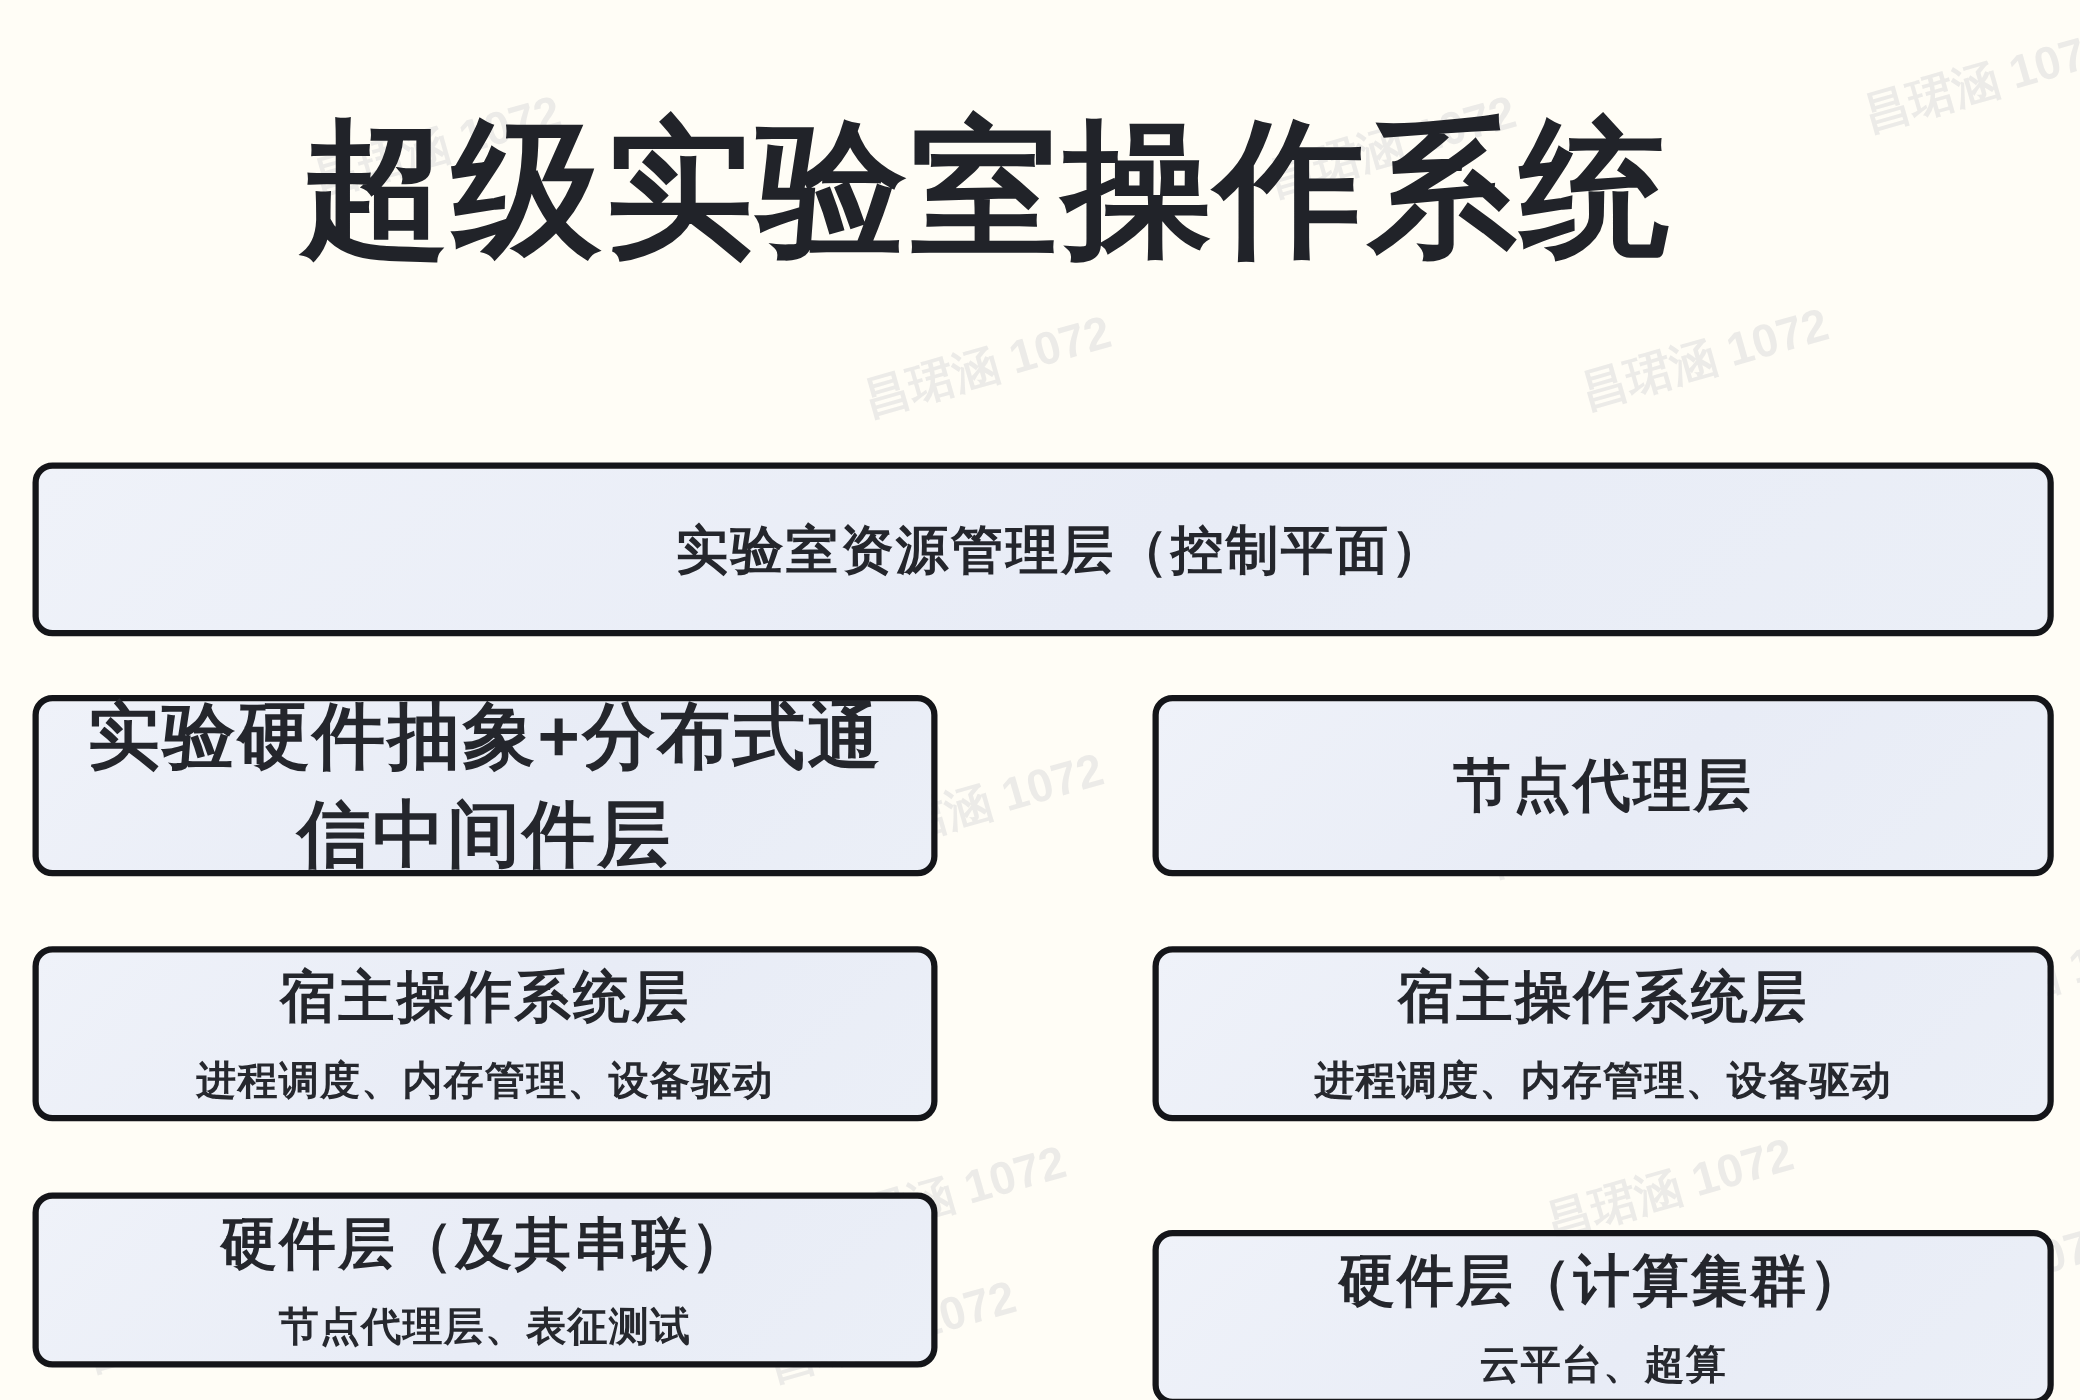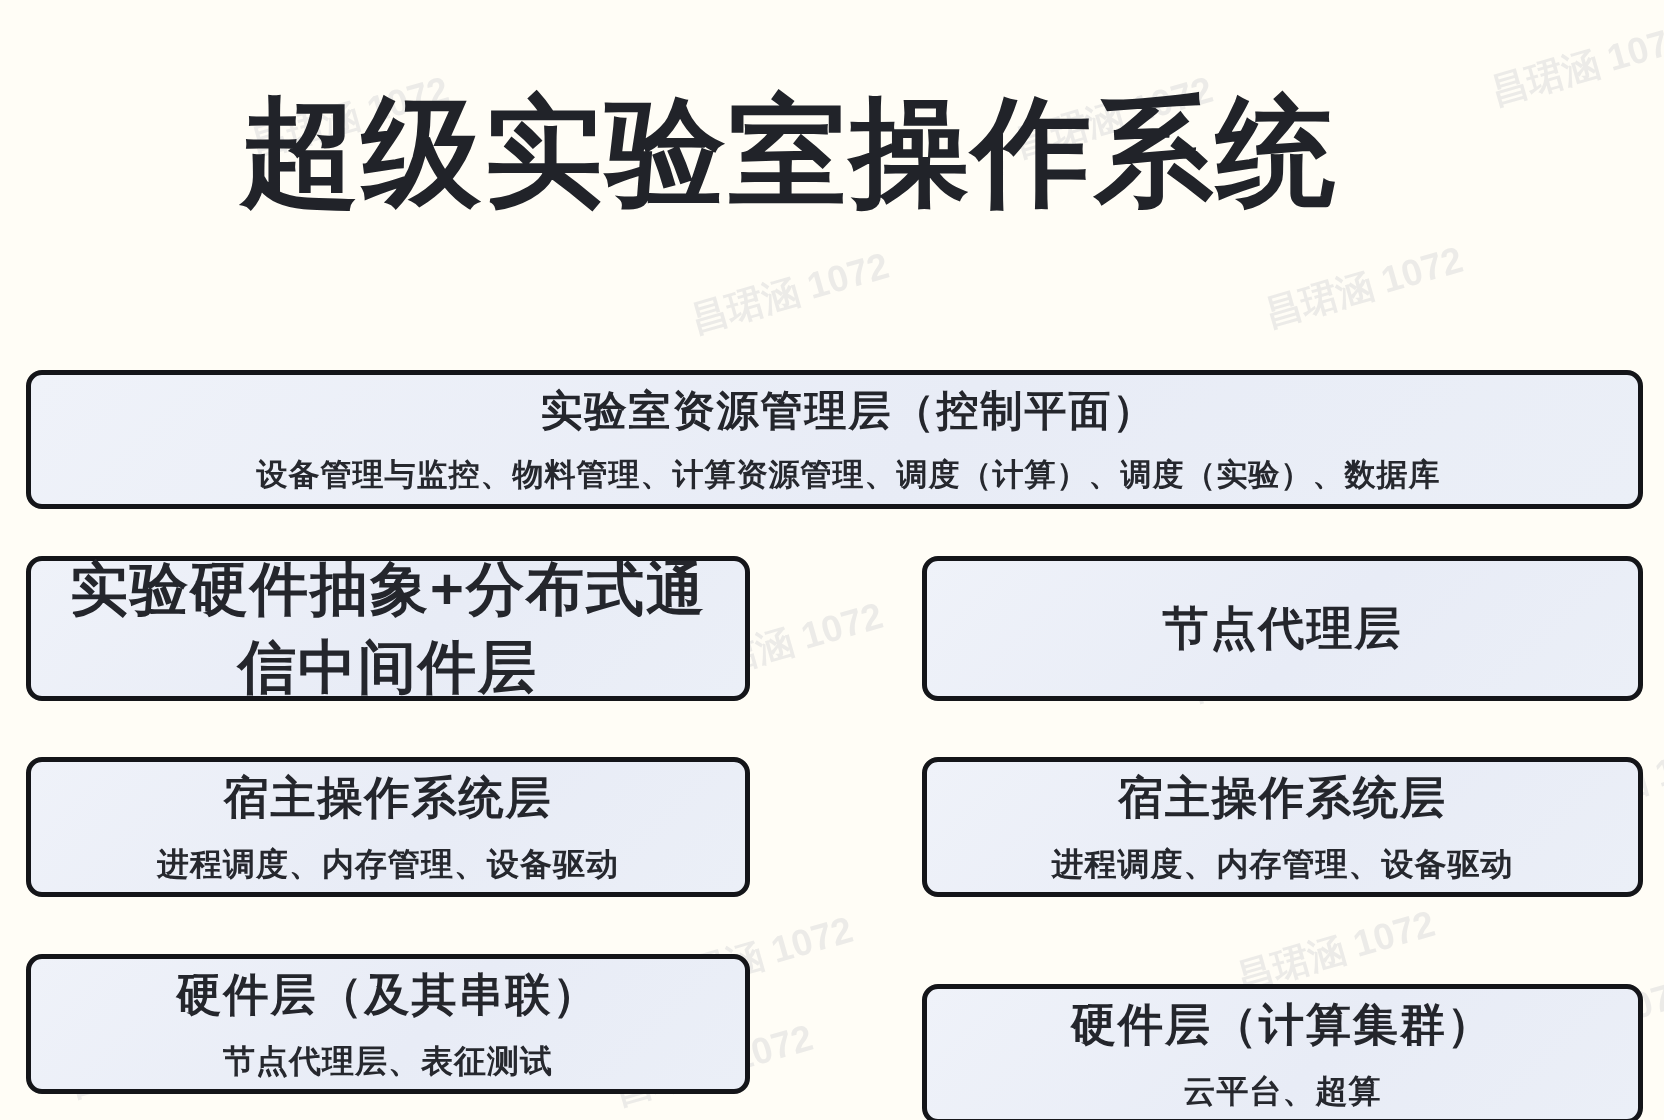--- a/index.html
+++ b/index.html
@@ -111,21 +111,20 @@
   <span class="wm">昌珺涵 1072</span>
   <span class="wm">昌珺涵 1072</span>
   <span class="wm">昌珺涵 1072</span>
   <span class="wm">昌珺涵 1072</span>
 
   <h1 class="page-title">超级实验室操作系统</h1>
 
 
   <div class="box box-resource">
     <div class="box-title">实验室资源管理层（控制平面）</div>
-    <div class="box-sub">设备管理与监控、物料管理、计算资源管理、调度（计算）、调度（实验）、数据库</div>
   </div>
 
   <div class="box box-hal">
     <div class="box-title">实验硬件抽象+分布式通信中间件层</div>
   </div>
 
   <div class="box box-nodeagent">
     <div class="box-title">节点代理层</div>
   </div>
 

